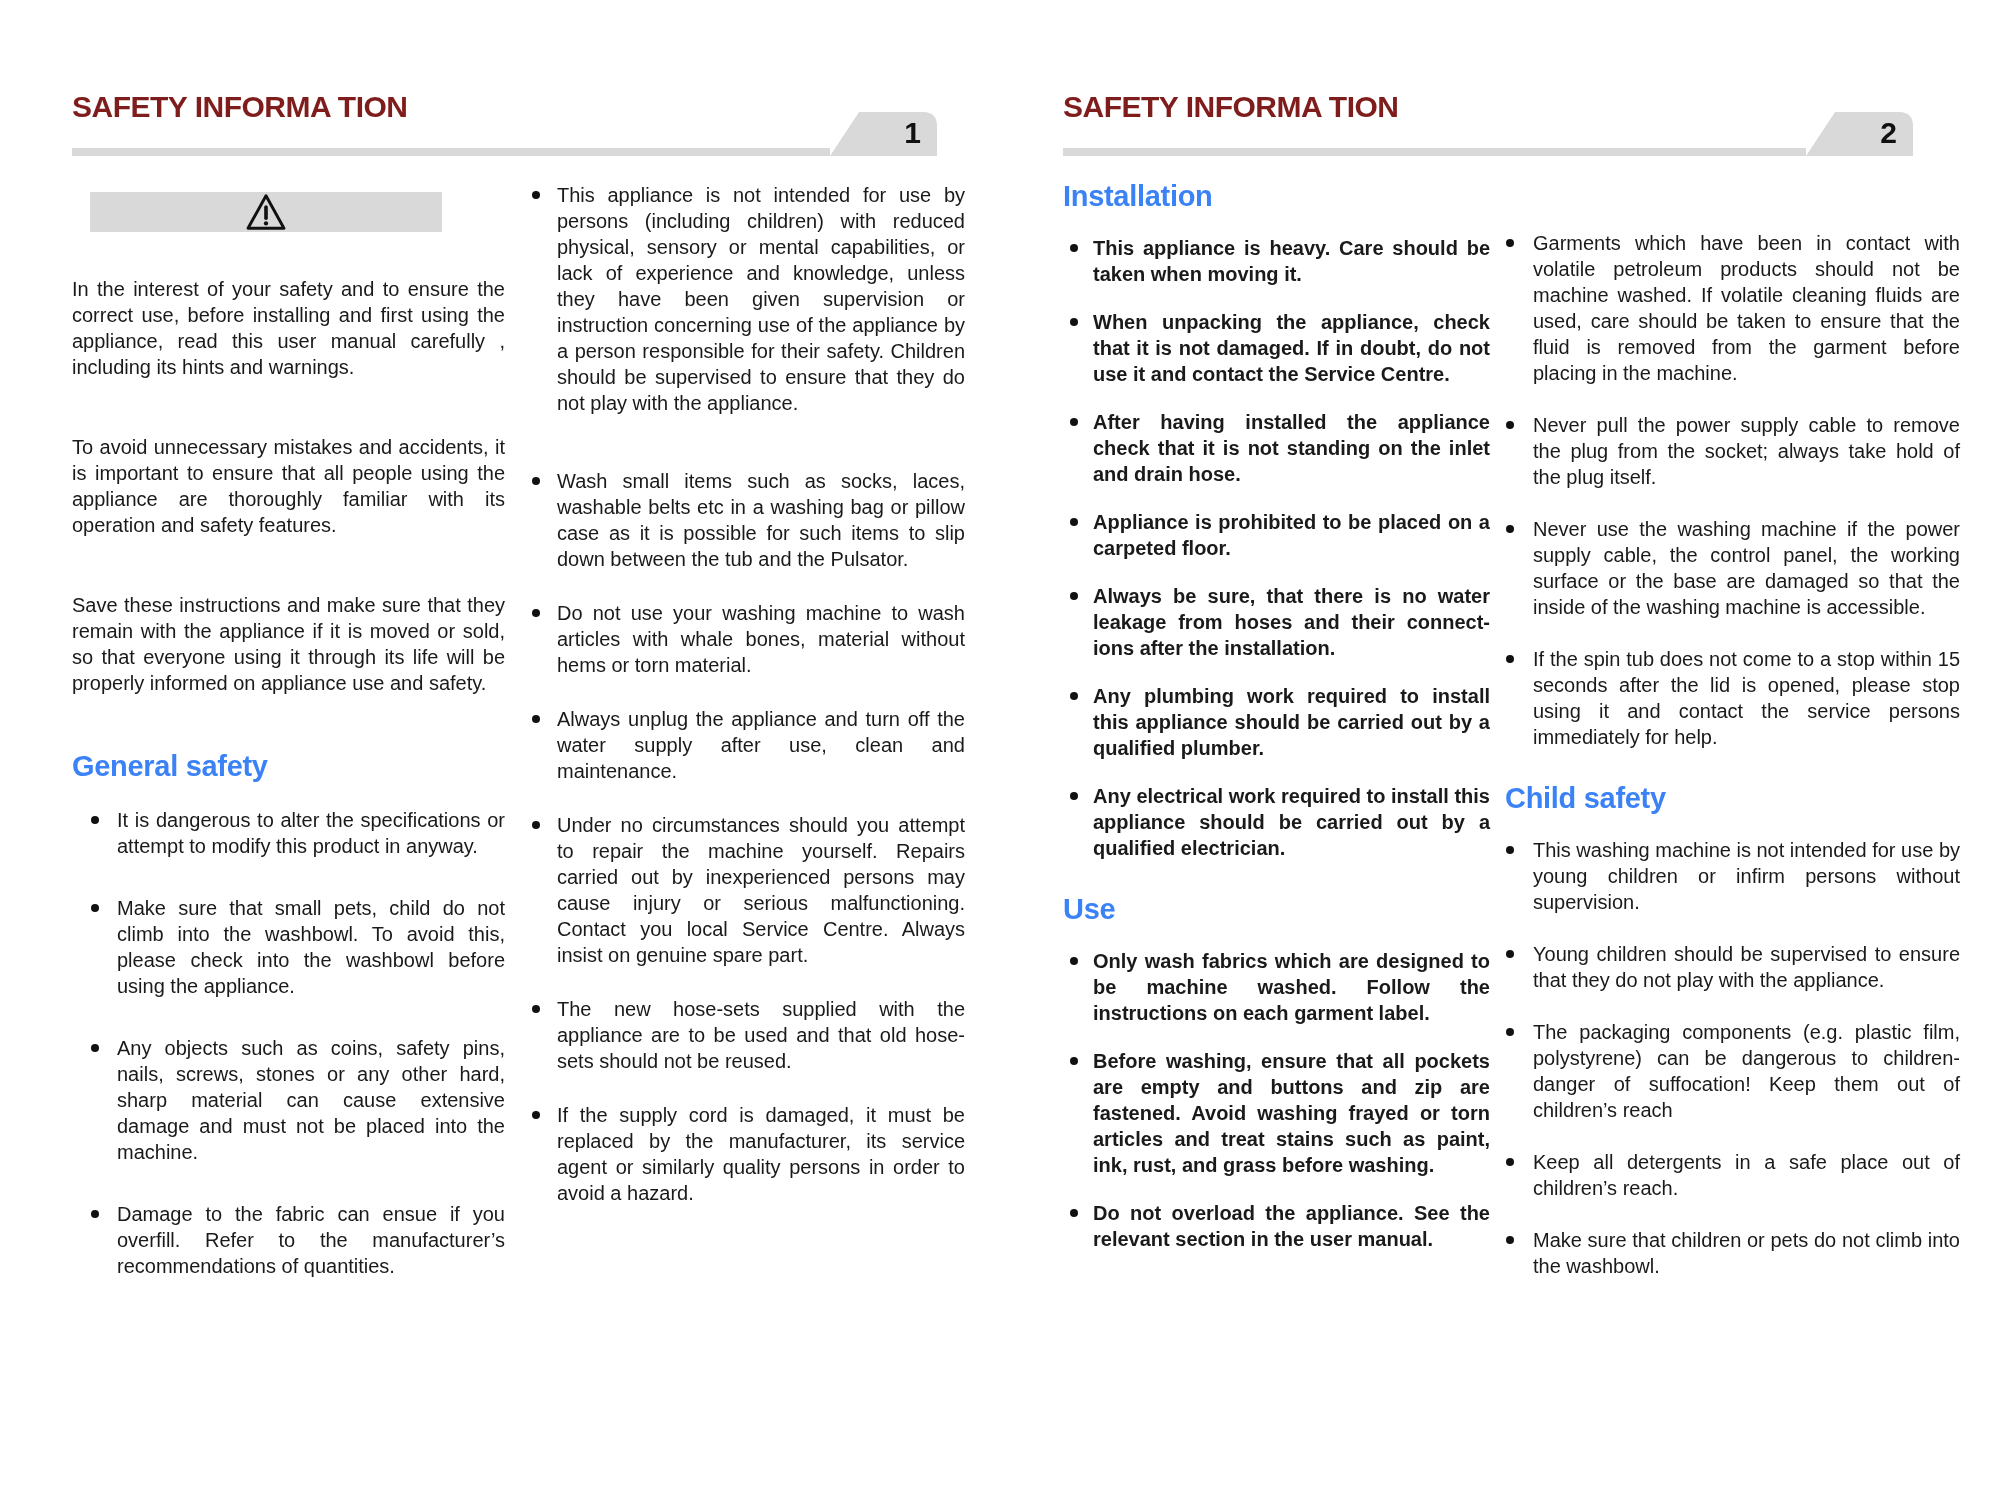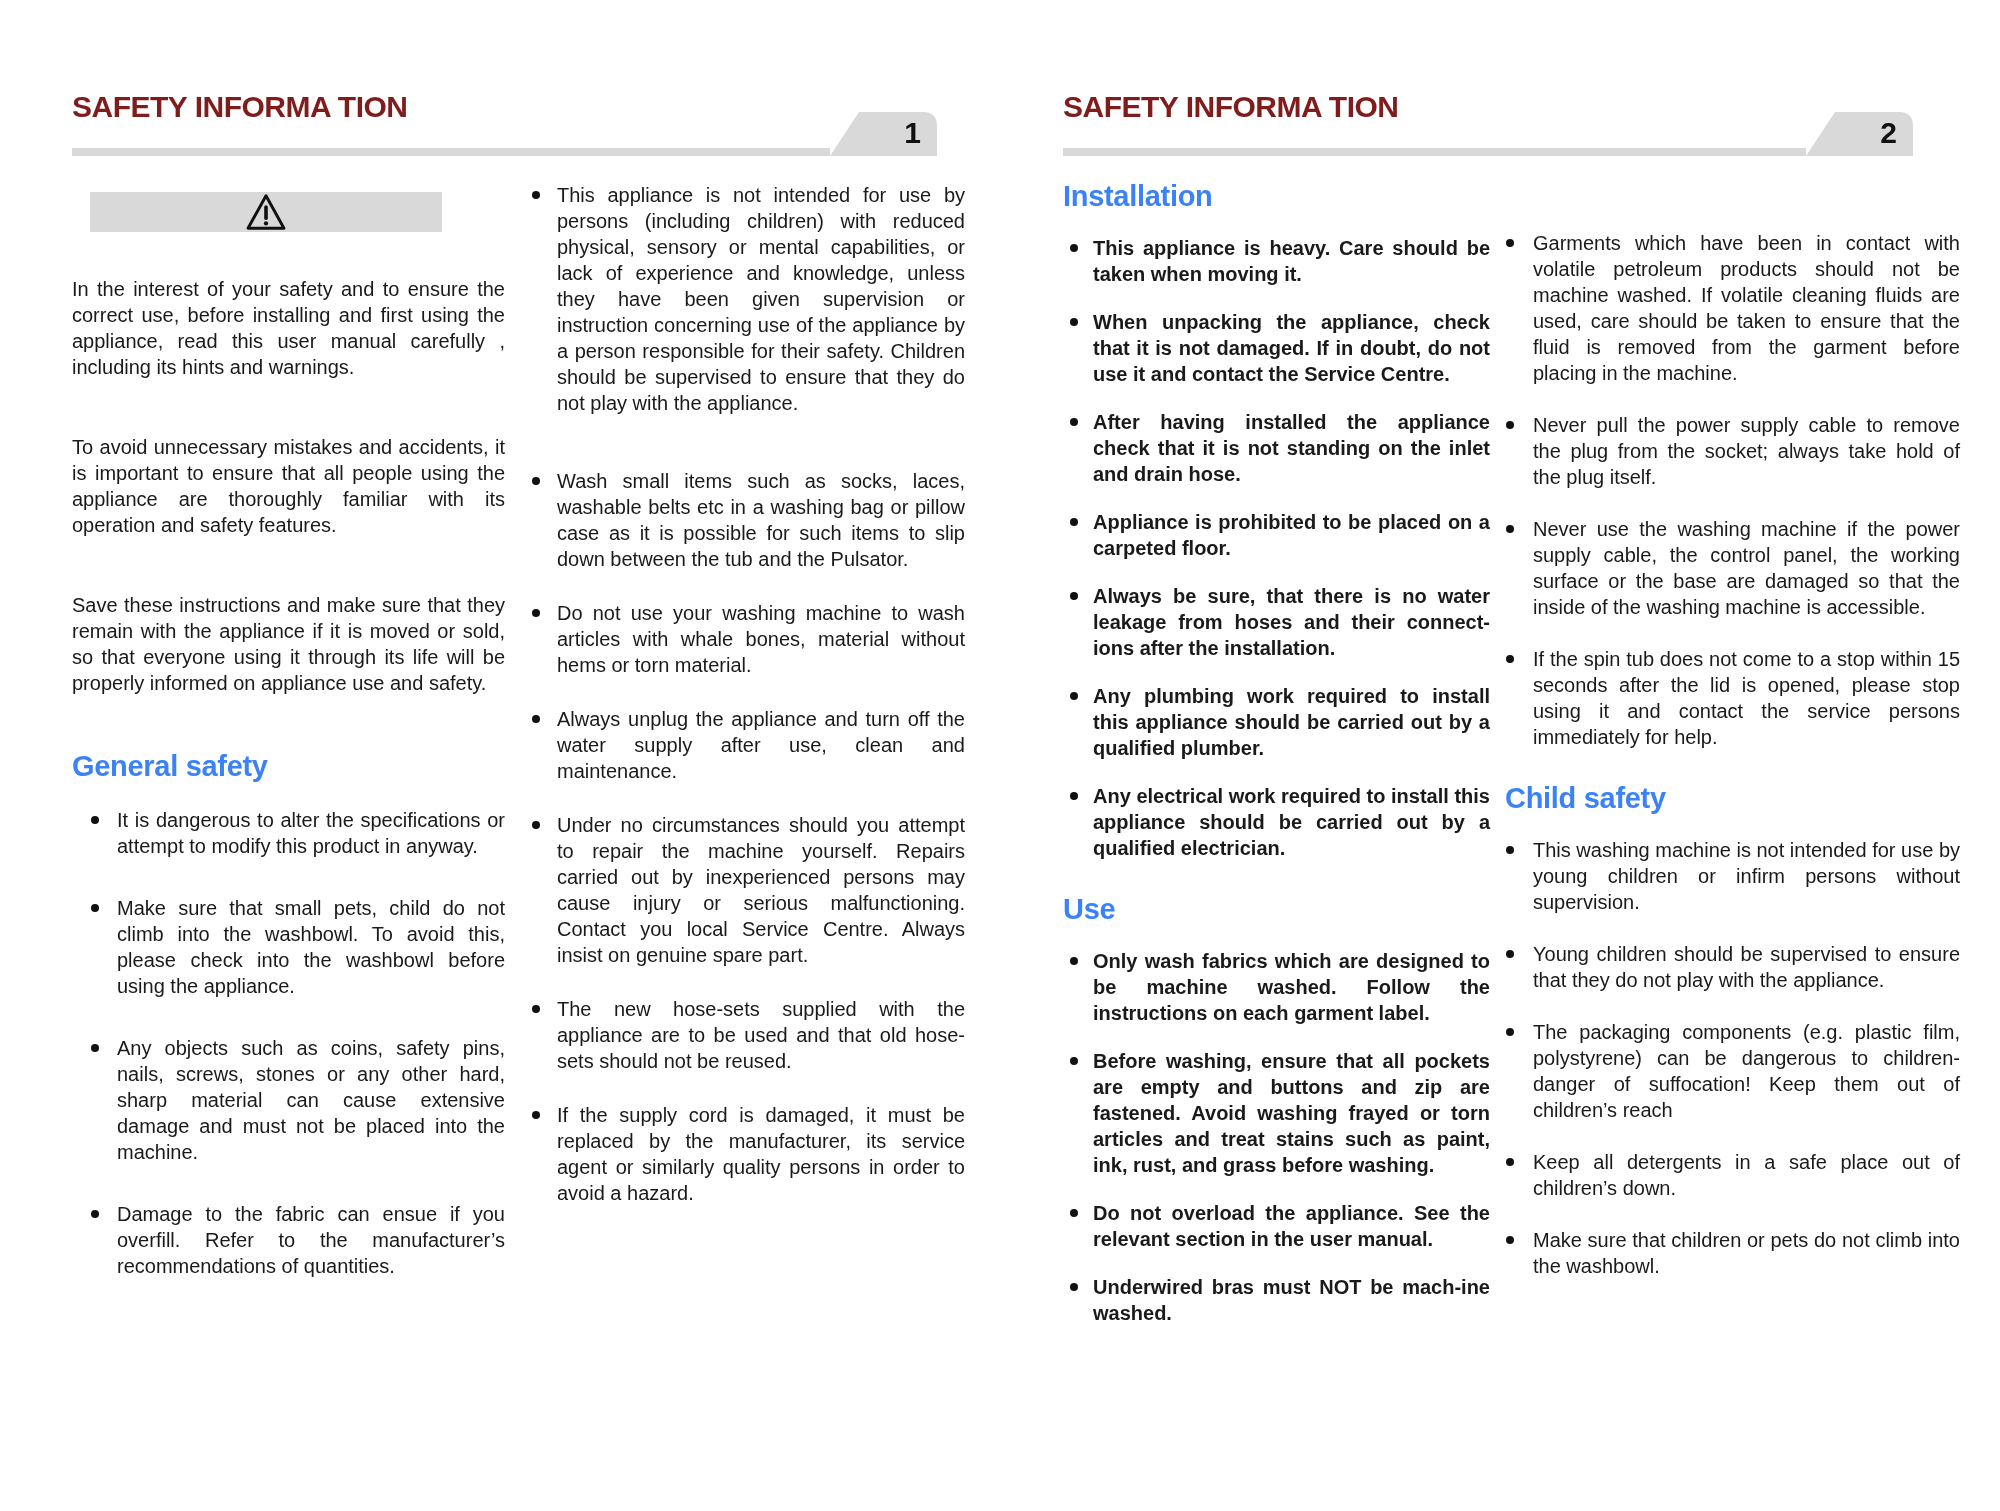--- a/index.html
+++ b/index.html
@@ -172,36 +172,35 @@
           <li><span class="dot"></span><span>Any plumbing work required to install this appliance should be carried out by a qualified plumber.</span></li>
           <li><span class="dot"></span><span>Any electrical work required to install this appliance should be carried out by a qualified electrician.</span></li>
         </ul>
 
       <h2 class="sec-h later">Use</h2>
 
       <ul class="blist">
           <li><span class="dot"></span><span>Only wash fabrics which are designed to be machine washed. Follow the instructions on each garment label.</span></li>
           <li><span class="dot"></span><span>Before washing, ensure that all pockets are empty and buttons and zip are fastened. Avoid washing frayed or torn articles and treat stains such as paint, ink, rust, and grass before washing.</span></li>
           <li><span class="dot"></span><span>Do not overload the appliance. See the relevant section in the user manual.</span></li>
-          <li><span class="dot"></span><span>Underwired bras must NOT be mach-ine washed.</span></li>
         </ul>
     </div>
 
     <div class="col-2">
       <ul class="blist inst">
           <li><span class="dot"></span><span>Garments which have been in contact with volatile petroleum products should not be machine washed. If volatile cleaning fluids are used, care should be taken to ensure that the fluid is removed from the garment before placing in the machine.</span></li>
           <li><span class="dot"></span><span>Never pull the power supply cable to remove the plug from the socket; always take hold of the plug itself.</span></li>
           <li><span class="dot"></span><span>Never use the washing machine if the power supply cable, the control panel, the working surface or the base are damaged so that the inside of the washing machine is accessible.</span></li>
           <li><span class="dot"></span><span>If the spin tub does not come to a stop within 15 seconds after the lid is opened, please stop using it and contact the service persons immediately for help.</span></li>
         </ul>
 
       <h2 class="sec-h later">Child safety</h2>
 
       <ul class="blist">
           <li><span class="dot"></span><span>This washing machine is not intended for use by young children or infirm persons without supervision.</span></li>
           <li><span class="dot"></span><span>Young children should be supervised to ensure that they do not play with the appliance.</span></li>
           <li><span class="dot"></span><span>The packaging components (e.g. plastic film, polystyrene) can be dangerous to children-danger of suffocation! Keep them out of children’s reach</span></li>
-          <li><span class="dot"></span><span>Keep all detergents in a safe place out of children’s down.</span></li>
+          <li><span class="dot"></span><span>Keep all detergents in a safe place out of children’s reach.</span></li>
           <li><span class="dot"></span><span>Make sure that children or pets do not climb into the washbowl.</span></li>
         </ul>
     </div>
   </div>
 </section>
 
 </body></html>

